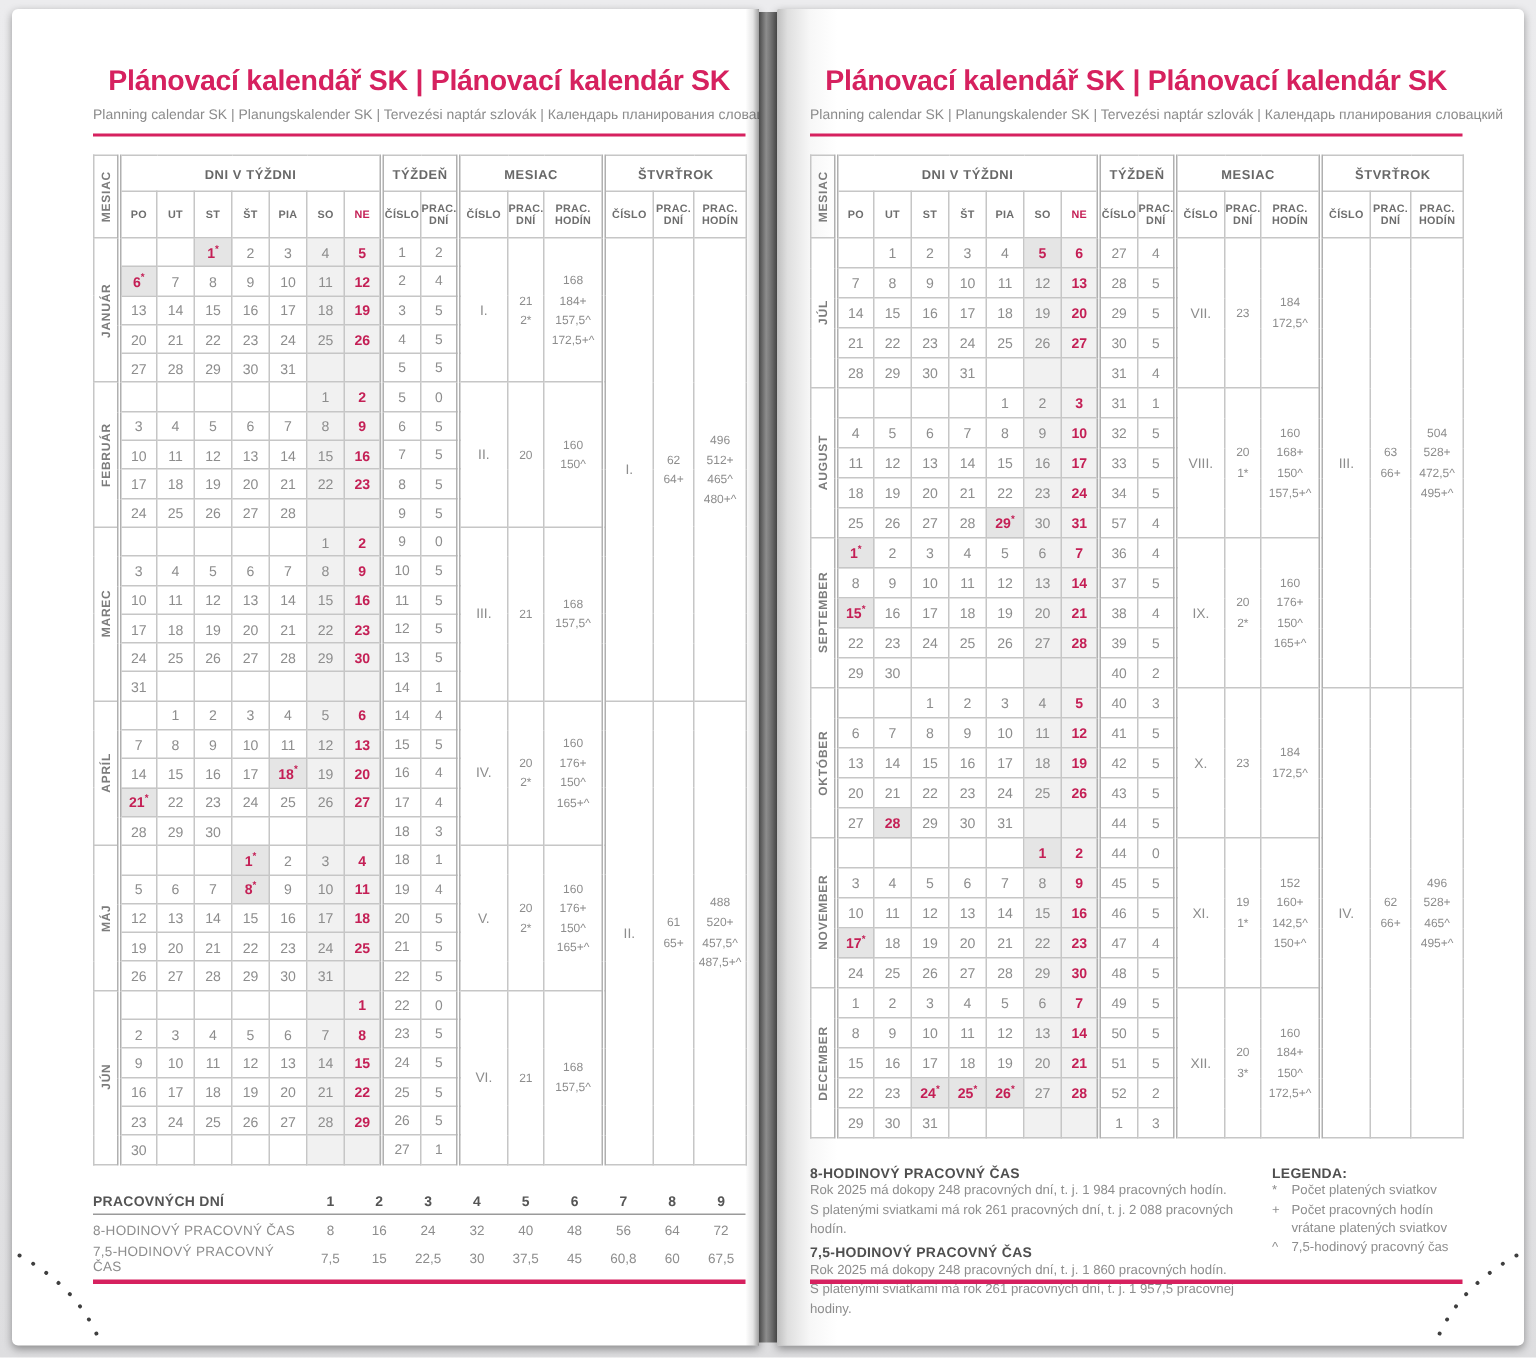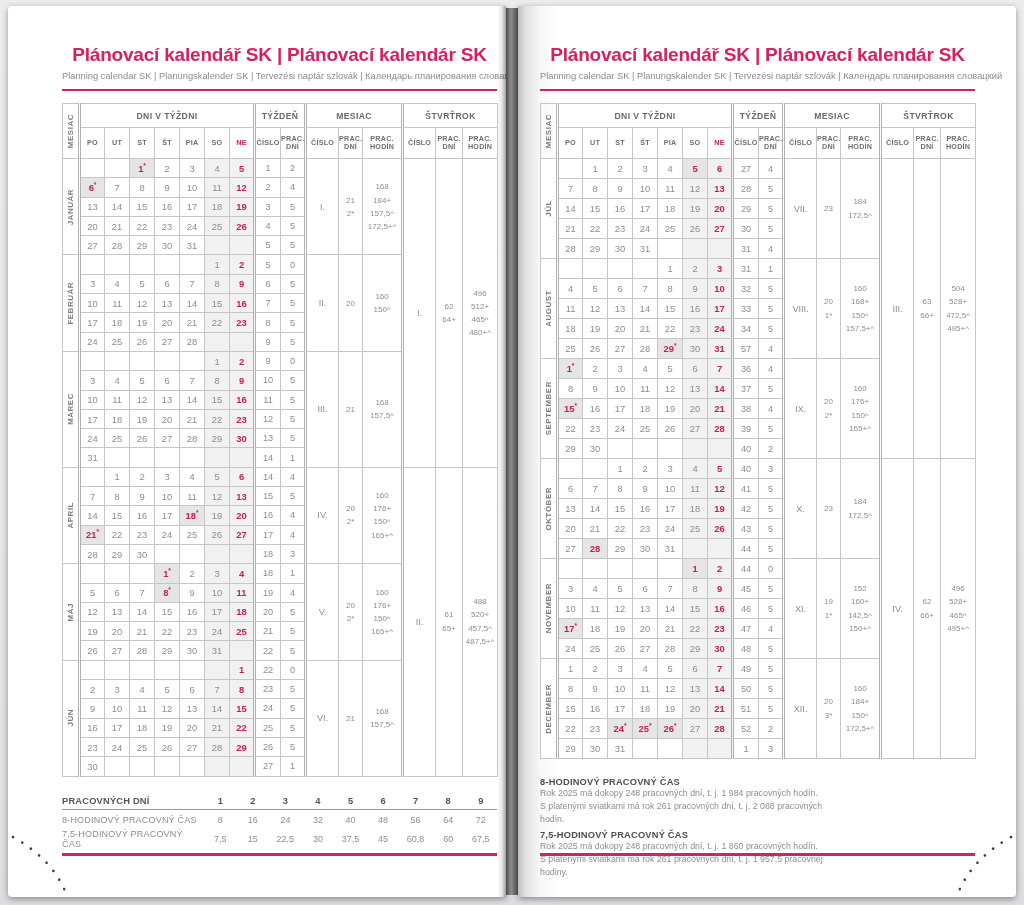--- a/index.html
+++ b/index.html
@@ -1012,20 +1012,35 @@
             <div class="fr-h">8-HODINOVÝ PRACOVNÝ ČAS</div>
             <div class="fr-line">Rok 2025 má dokopy 248 pracovných dní, t. j. 1 984 pracovných hodín.</div>
             <div class="fr-line">S platenými sviatkami má rok 261 pracovných dní, t. j. 2 088 pracovných hodín.</div>
           </div>
           <div class="fr-sec">
             <div class="fr-h">7,5-HODINOVÝ PRACOVNÝ ČAS</div>
             <div class="fr-line">Rok 2025 má dokopy 248 pracovných dní, t. j. 1 860 pracovných hodín.</div>
             <div class="fr-line">S platenými sviatkami má rok 261 pracovných dní, t. j. 1 957,5 pracovnej hodiny.</div>
           </div>
         </div>
+        <div class="fr-legend">
+          <div class="fr-h">LEGENDA:</div>
+          <div class="lg-item">
+            <span class="lg-sym">*</span>
+            <span>Počet platených sviatkov</span>
+          </div>
+          <div class="lg-item">
+            <span class="lg-sym">+</span>
+            <span>Počet pracovných hodín vrátane platených sviatkov</span>
+          </div>
+          <div class="lg-item">
+            <span class="lg-sym">^</span>
+            <span>7,5-hodinový pracovný čas</span>
+          </div>
+        </div>
       </div>
       <div class="bottom-rule"></div>
     </div>
     <svg class="dots dots-right" width="80" height="62" viewBox="0 0 80 62">
       <path d="M3,4 C28,18 46,36 56,60" fill="none" stroke="#3f3f3f" stroke-width="2.6" stroke-linecap="round" stroke-dasharray="0.1,10.5"></path>
     </svg>
   </div>
 
 </div>
 

